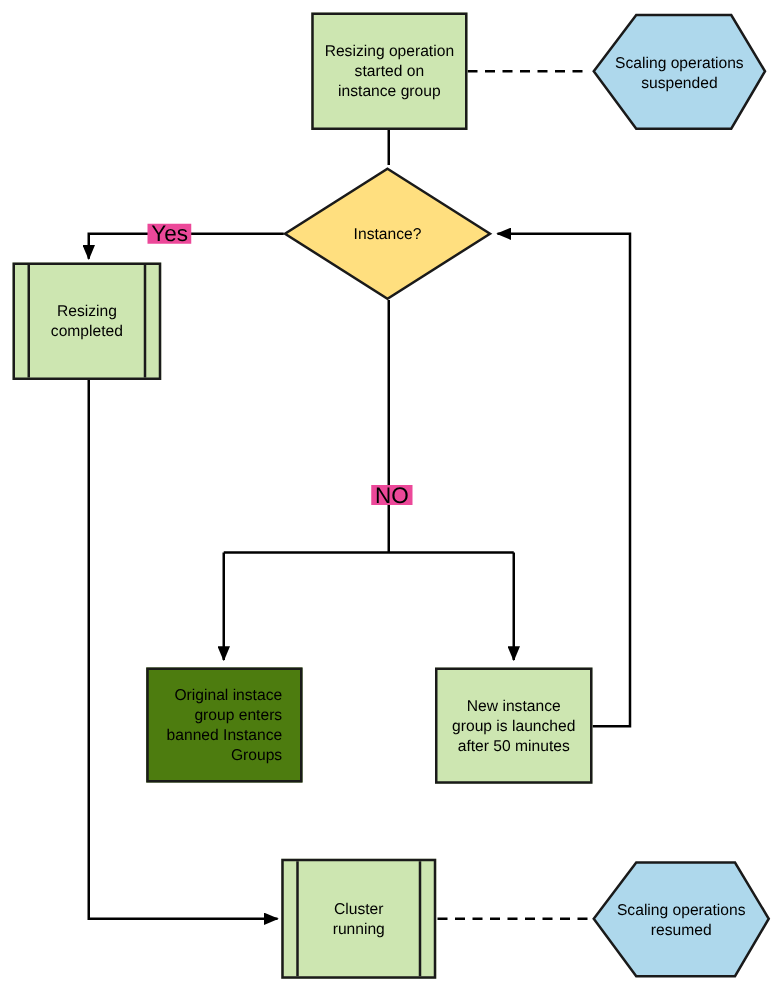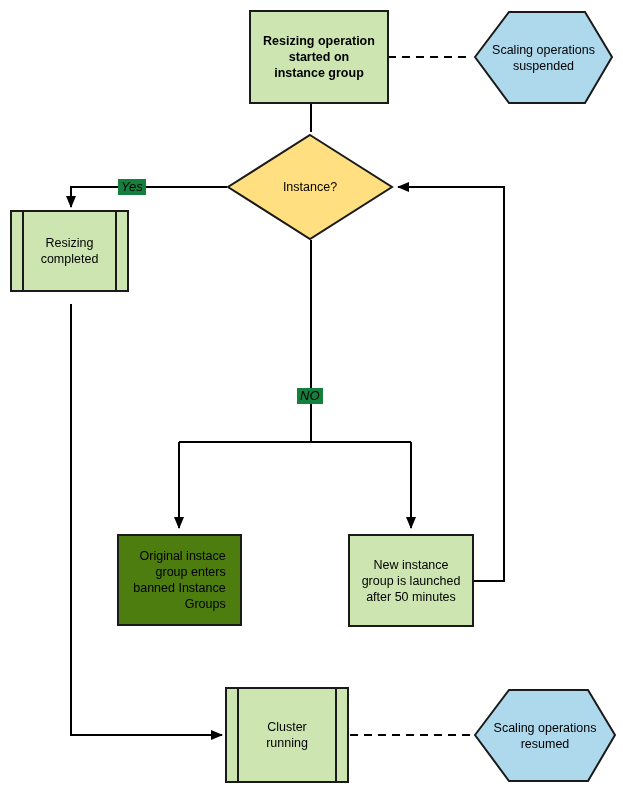--- a/index.html
+++ b/index.html
@@ -15,22 +15,22 @@
     text-align:center; font-size:12.5px; line-height:16px;
   }
   .node .label { position:relative; z-index:1; white-space:pre-line; padding:0 4px; }
   .rect { border:2px solid #1a1a1a; box-sizing:border-box; }
   .shape-svg { position:absolute; left:0; top:0; width:100%; height:100%; }
   .shape-svg polygon { stroke:#1a1a1a; stroke-width:2; }
   .bar { position:absolute; top:0; bottom:0; width:2px; background:#1a1a1a; }
   .bar.left  { left:10px; }
   .bar.right { right:10px; }
   .edge-label {
-    position:absolute; z-index:2; background:#15803d; padding:0 3px;
-    font-size:13px; line-height:16px;font-style:italic;
+    position:absolute; z-index:2; background:#ec4899; padding:0 3px;
+    font-size:18px; line-height:16px;
   }
 </style>
 </head>
 <body>
 
 <div class="canvas">
 
   <svg class="connectors" width="623" height="792">
     <defs>
       <marker id="arrow" markerUnits="userSpaceOnUse" markerWidth="12" markerHeight="10" refX="11" refY="5" orient="auto">
@@ -42,42 +42,42 @@
     <path d="M227,187 L71,187 L71,207" marker-end="url(#arrow)"></path>
     <path d="M311,240 L311,442"></path>
     <path d="M179,442 L411,442"></path>
     <path d="M179,442 L179,528" marker-end="url(#arrow)"></path>
     <path d="M411,442 L411,528" marker-end="url(#arrow)"></path>
     <path d="M474,581 L504,581 L504,187 L398,187" marker-end="url(#arrow)"></path>
     <path d="M71,304 L71,735 L222,735" marker-end="url(#arrow)"></path>
     <path class="dashed" d="M350,735 L471,735"></path>
   </svg>
 
-  <div class="node rect" style="left: 249px; top: 10px; width: 140px; height: 94px; background-color: rgb(205, 230, 177); font-weight: bold;">
+  <div class="node rect" style="left: 249px; top: 10px; width: 125px; height: 94px; background-color: rgb(205, 230, 177);">
     <div class="label">Resizing operation
 started on
 instance group</div>
   </div>
 
   <div class="node" style="left:473px; top:10px; width:141px; height:95px;">
     <svg class="shape-svg" viewBox="0 0 141 95">
       <polygon points="2,47 36,2 112,2 139,47 112,93 36,93" fill="#aed8ec"></polygon>
     </svg>
     <div class="label">Scaling operations
 suspended</div>
   </div>
 
   <div class="node" style="left:225px; top:133px; width:170px; height:108px;">
     <svg class="shape-svg" viewBox="0 0 170 108">
       <polygon points="85,2 167,54 85,106 3,54" fill="#ffdf7f"></polygon>
     </svg>
     <div class="label">Instance?</div>
   </div>
 
-  <div class="node rect" style="left: 10px; top: 210px; width: 119px; height: 82px; background-color: rgb(205, 230, 177);">
+  <div class="node rect" style="left: 10px; top: 210px; width: 119px; height: 94px; background-color: rgb(205, 230, 177);">
     <div class="bar left"></div>
     <div class="bar right"></div>
     <div class="label">Resizing
 completed</div>
   </div>
 
   <div class="node rect" style="left: 117px; top: 534px; width: 125px; height: 92px; background-color: #4d7c0f; text-align: right;">
     <div class="label">Original instace
 group enters
 banned Instance

